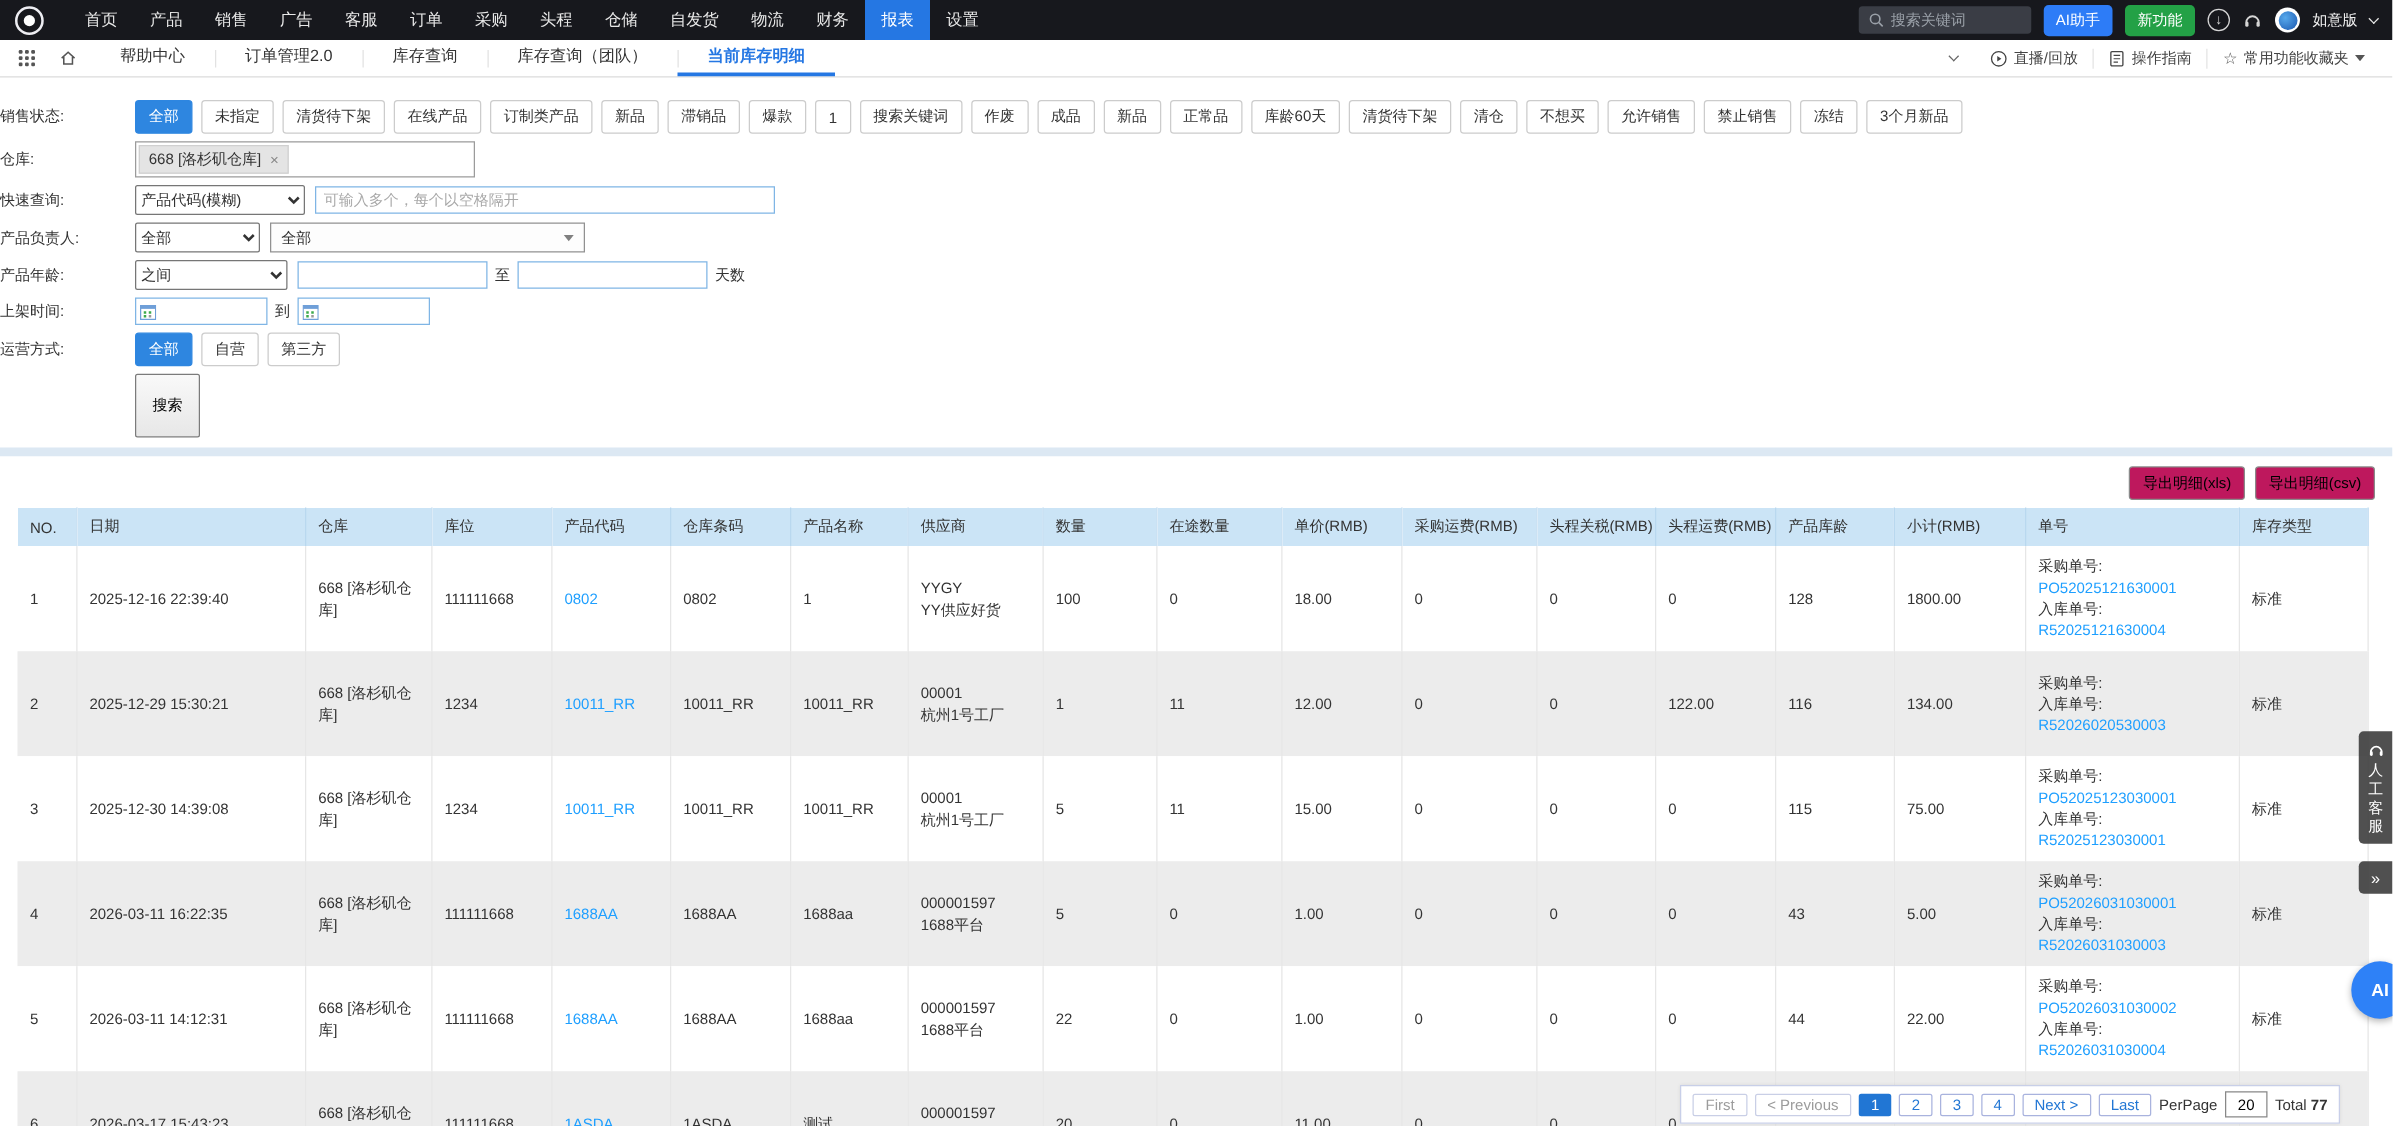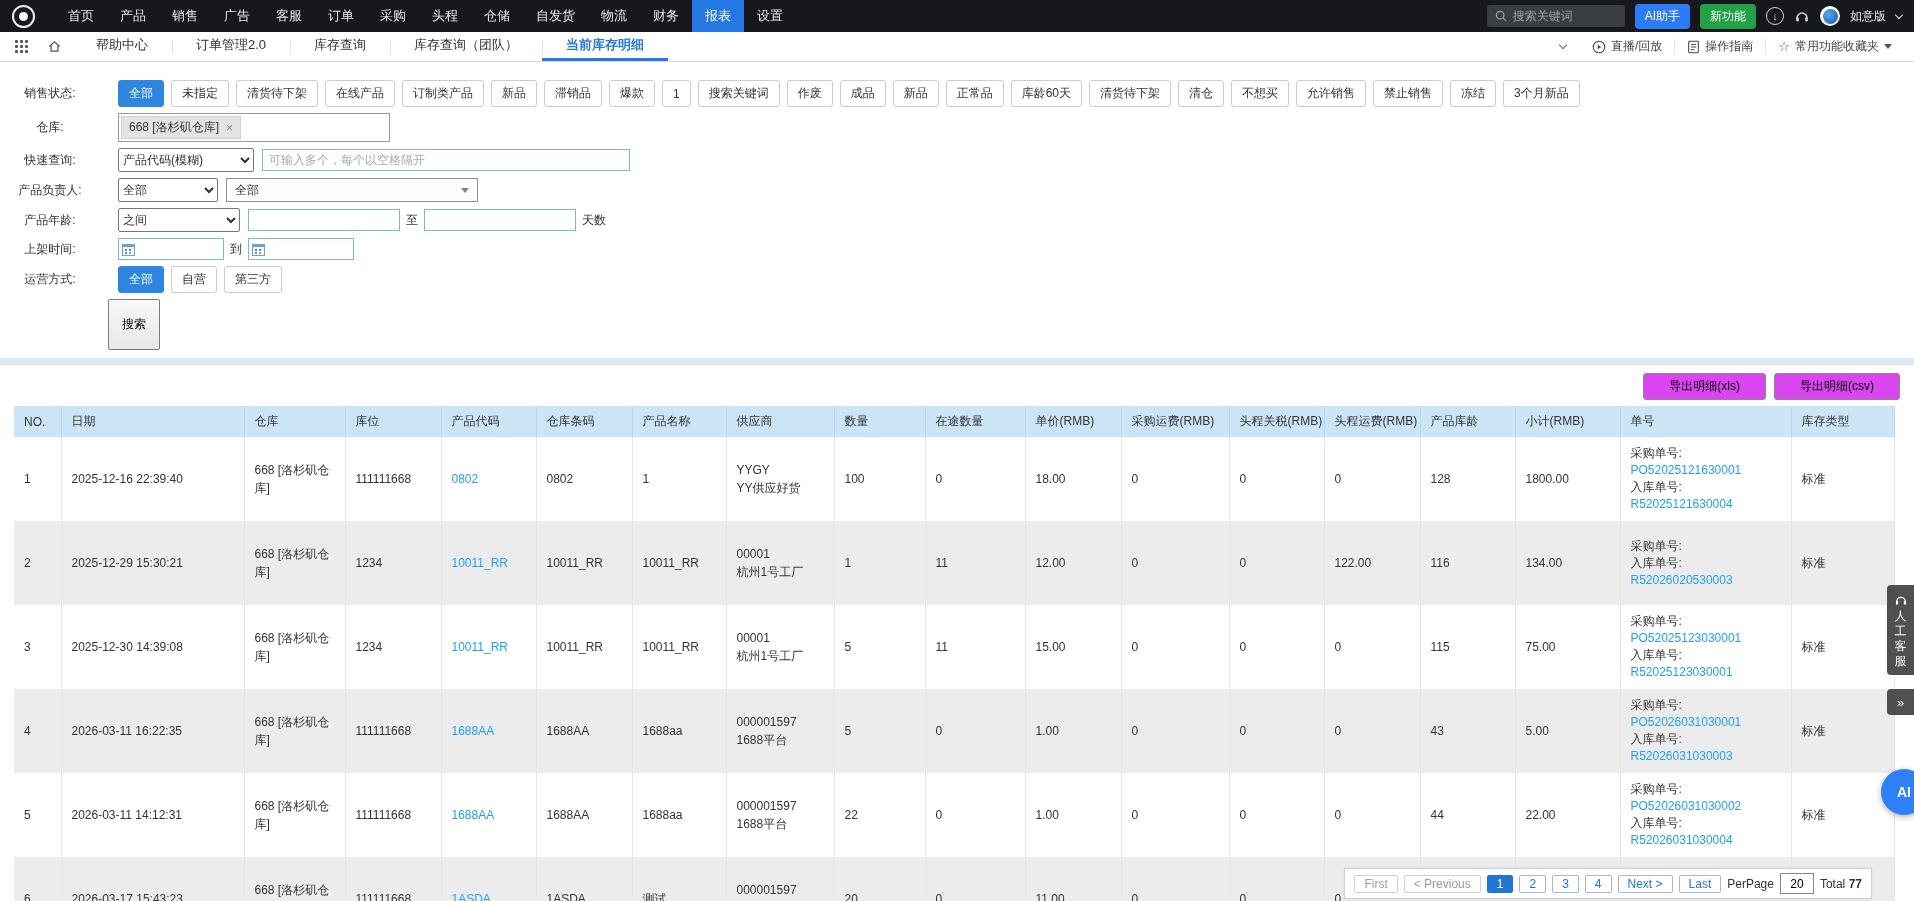--- a/index.html
+++ b/index.html
@@ -34,39 +34,39 @@
   .tab.active{color:#2577e3;border-bottom-color:#2577e3;font-weight:bold}
   .tabbar-right{margin-left:auto;display:flex;align-items:center;color:#444;padding-right:10px}
   .tbr-item{display:flex;align-items:center;gap:5px;padding:0 12px;height:16px;cursor:pointer;white-space:nowrap}
   .tbr-item+.tbr-item{border-left:1px solid #e4e4e4}
   .tbr-chev{color:#666;margin-right:14px;cursor:pointer;display:flex;align-items:center}
   .tri-down{width:0;height:0;border-left:4px solid transparent;border-right:4px solid transparent;border-top:5px solid #555;display:inline-block}
 
   
   .filters{padding-top:18px}
   .frow{display:flex;align-items:center;margin-bottom:6px}
-  .flabel{width:100px;text-align:center;margin-right:18px;flex-shrink:0;color:#333}
+  .flabel{width:100px;text-align:left;margin-right:8px;flex-shrink:0;color:#333}
   .fbtn{border:1px solid #ccc;border-radius:3px;background:#fff;padding:4px 10px;margin-right:7px;cursor:pointer;font-size:12px;color:#333;white-space:nowrap}
   .fbtn.active{background:#2e86e0;border-color:#2e86e0;color:#fff}
   .wh-box{width:272px;min-height:27px;border:1px solid #9b9b9b;padding:2px;display:flex;align-items:center;background:#fff}
   .wh-tag{background:#e4e4e4;border:1px solid #d0d0d0;padding:2px 7px;display:flex;gap:7px;align-items:center}
   .wh-x{color:#888;cursor:pointer;font-size:12px}
   select{height:24px;font-size:12px;border:1px solid #767676;background:#fff;border-radius:2px;color:#333;font-family:inherit}
   .inp{border:1px solid #7fb5e5;height:22px;padding:0 6px;font-size:12px;font-family:inherit;color:#333}
   .inp::placeholder{color:#a9a9a9}
   .combo{width:252px;height:24px;border:1px solid #919191;background:#fdfdfd;display:flex;align-items:center;justify-content:space-between;padding:0 8px;margin-left:8px;cursor:pointer}
   .combo .tri-down{border-top-color:#808080}
   .dateinp{width:106px;height:22px;border:1px solid #7fb5e5;display:flex;align-items:center;padding:0 3px;gap:4px;background:#fff;cursor:text}
   .mid-label{margin:0 6px}
   .search-btn{margin-left:108px;border:1px solid #7b7b7b;background:linear-gradient(#f9f9f9,#e7e7e7);padding:16px 13px;border-radius:2px;cursor:pointer;font-size:12px;font-family:inherit}
   .divider{height:7px;background:#dce8f3;margin-top:8px}
 
   
   .export-row{display:flex;justify-content:flex-end;gap:8px;margin:8px 14px 6px}
-  .export-btn{border:1px solid #8a8a8a;background:#d946ef;border-radius:3px;padding:4px 25px;cursor:pointer;font-size:12px;font-family:inherit}
+  .export-btn{border:1px solid #8a8a8a;background:#be185d;border-radius:3px;padding:4px 10px;cursor:pointer;font-size:12px;font-family:inherit}
   table{border-collapse:collapse;table-layout:fixed;margin:0 14px;width:1880px}
   thead th{background:#cbe4f6;font-weight:normal;text-align:left;padding:7px 10px;border-right:1px solid #b9d8ef;font-size:12px;height:28px;white-space:nowrap;overflow:hidden}
   tbody td{padding:6px 10px;border-right:1px solid #e6e6e6;vertical-align:middle;font-size:12px;line-height:1.5;word-wrap:break-word}
   tbody tr{height:84px;background:#fff}
   tbody tr:nth-child(even){background:#ececec}
   .link{color:#1e9fff;cursor:pointer}
   .order-lines div{line-height:17px}
 
   
   .pagination{position:absolute;right:42px;bottom:2px;background:#fff;border:1px solid #c8cfe8;display:flex;align-items:center;gap:6px;padding:4px 9px;box-shadow:0 0 3px rgba(0,0,0,.08)}

